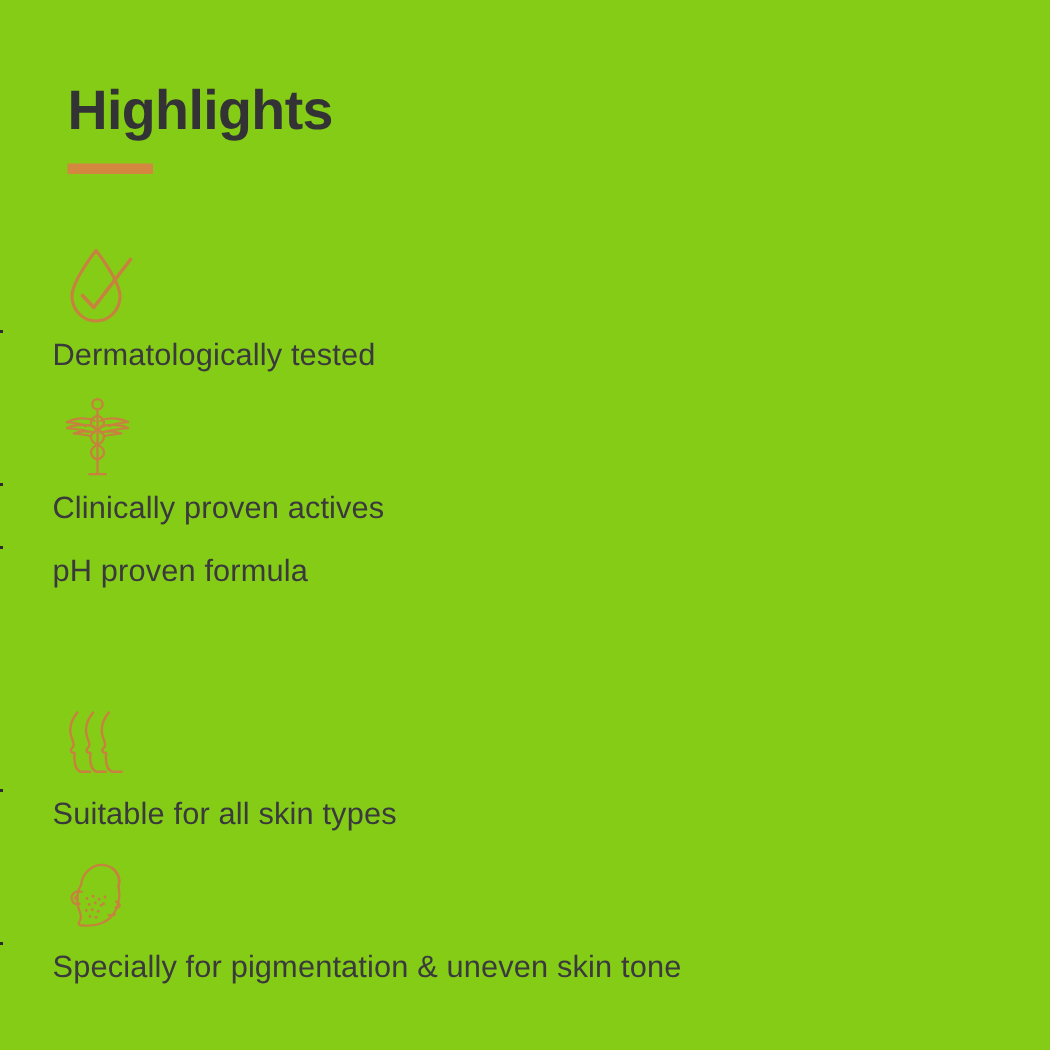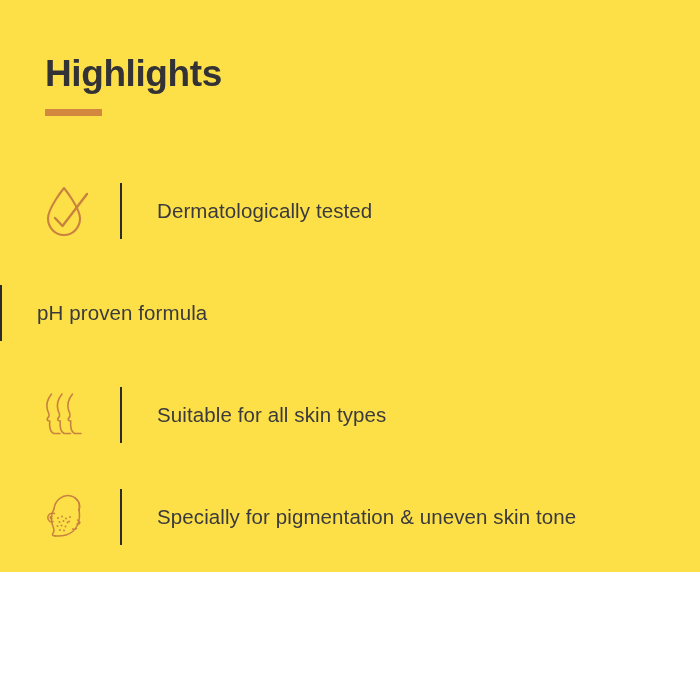--- a/index.html
+++ b/index.html
@@ -9,22 +9,22 @@
   body {
     width: 700px;
     height: 700px;
     background: #ffffff;
     font-family: "Liberation Sans", sans-serif;
     overflow: hidden;
   }
   .page {
     position: relative;
     width: 700px;
-    height: 572px;
-    background: #fde047;
+    height: 700px;
+    background: #84cc16;
     box-sizing: border-box;
   }
 
   
   .heading-block {
     position: absolute;
     left: 45px;
     top: 52px;
   }
   .page-title {
@@ -47,22 +47,22 @@
   
   .rows {
     position: absolute;
     left: 0;
     top: 160px;
     width: 700px;
   }
   .row {
     position: relative;
     display: flex;
-    align-items: center;
     height: 102px;
+    flex-direction: column;
   }
   .icon-cell {
     width: 120px;
     min-width: 120px;
     display: flex;
     align-items: center;
     justify-content: center;
     padding-left: 10px;
     box-sizing: border-box;
   }
@@ -103,20 +103,45 @@
       <div class="icon-cell">
         <svg width="58" height="60" viewBox="0 0 58 60" fill="none">
           <path d="M28 7 C28 7 12 27 12 37.5 C12 46.6 19.2 54 28 54 C36.8 54 44 46.6 44 37.5 C44 27 28 7 28 7 Z" stroke="#c8813f" stroke-width="2.1" stroke-linejoin="round" fill="none"></path>
           <path d="M19 37 L26.5 45 L51 13" stroke="#c8813f" stroke-width="2.4" stroke-linecap="round" stroke-linejoin="round" fill="none"></path>
         </svg>
       </div>
       <div class="divider"></div>
       <div class="row-label">Dermatologically tested</div>
     </div>
 
+    <div class="row">
+      <div class="icon-cell">
+        <svg width="58" height="60" viewBox="0 0 58 60" fill="none">
+          <g stroke="#c8813f" stroke-width="1.5" stroke-linecap="round" stroke-linejoin="round" fill="none">
+            <circle cx="29" cy="7.5" r="3.4"></circle>
+            <line x1="29" y1="11.5" x2="29" y2="54"></line>
+
+            <path d="M27 18.5 C22 16 14 16.5 8.5 19.5 C14 19.8 18 20.5 21 22"></path>
+            <path d="M27 22.5 C22 20.5 13.5 21 8.5 23.5 C14 23.8 19 24.5 22.5 25.6"></path>
+            <path d="M27 26.5 C23 25.3 17 25.6 13 27 C17.5 27.4 21.5 28 24.5 28.8"></path>
+
+            <path d="M31 18.5 C36 16 44 16.5 49.5 19.5 C44 19.8 40 20.5 37 22"></path>
+            <path d="M31 22.5 C36 20.5 44.5 21 49.5 23.5 C44 23.8 39 24.5 35.5 25.6"></path>
+            <path d="M31 26.5 C35 25.3 41 25.6 45 27 C40.5 27.4 36.5 28 33.5 28.8"></path>
+
+            <path d="M29 15 C23.5 17 23 22 29 24.5 C35 27 34.5 32 29 34.5 C23.5 37 23 42 29 44.5"></path>
+            <path d="M29 15 C34.5 17 35 22 29 24.5 C23 27 23.5 32 29 34.5 C34.5 37 35 42 29 44.5"></path>
+
+            <line x1="23.5" y1="54" x2="34.5" y2="54"></line>
+          </g>
+        </svg>
+      </div>
+      <div class="divider"></div>
+      <div class="row-label">Clinically proven actives</div>
+    </div>
 
     <div class="row">
       <div class="divider"></div>
       <div class="row-label">pH proven formula</div>
     </div>
 
     <div class="row">
       <div class="icon-cell">
         <svg width="58" height="60" viewBox="0 0 58 60" fill="none">
           <g stroke="#c8813f" stroke-width="1.6" stroke-linecap="round" stroke-linejoin="round" fill="none">

